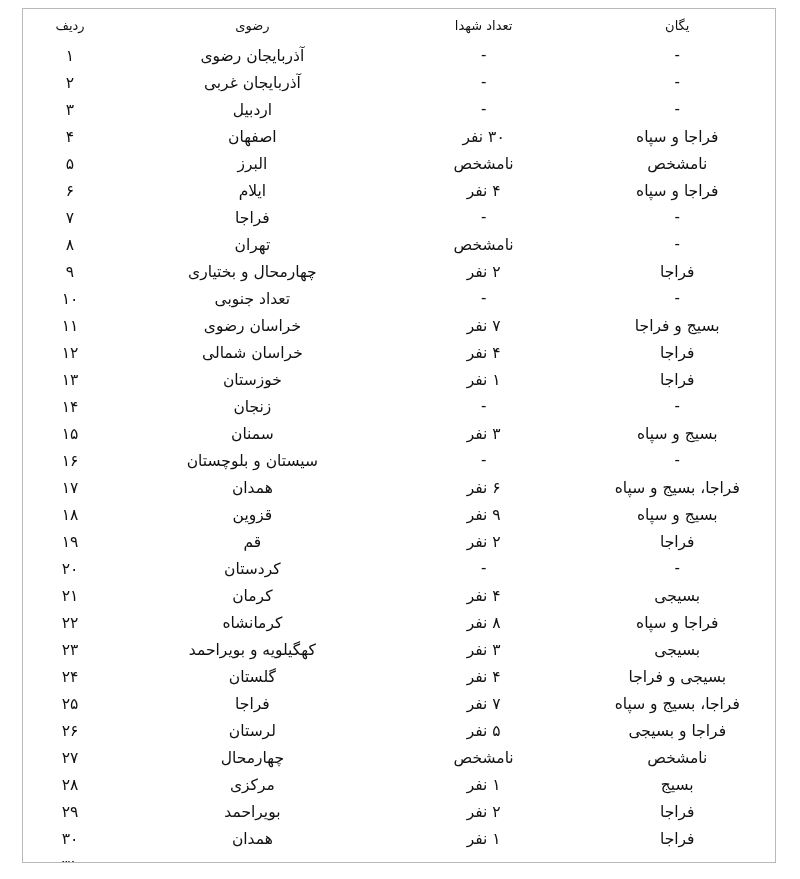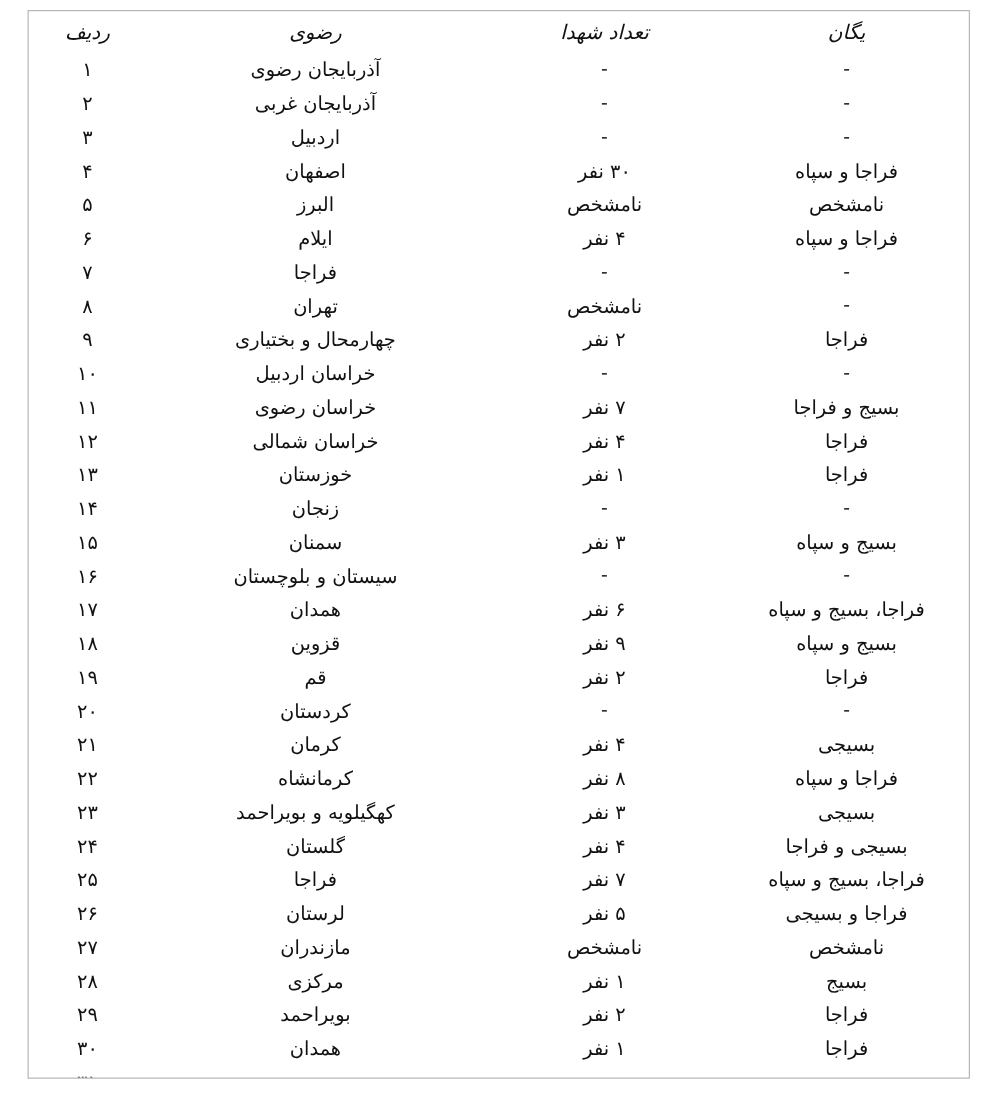--- a/index.html
+++ b/index.html
@@ -61,23 +61,22 @@
     white-space: nowrap;
     font-weight: normal;
     font-size: 15.5px;
     color: #111111;
   }
 
   
   table.casualty-table thead th {
     height: 34px;
     line-height: 34px;
-    font-size: 16px;
+    font-size: 13px;
     font-weight: normal;
-    font-style: italic;
   }
 
   
   th.index-header {
     text-align: center;
     padding-right: 4px;
   }
 
   td.cell-index {
     font-size: 16px;
@@ -172,21 +171,21 @@
           </tr>
           <tr>
             <td class="cell-unit">فراجا</td>
             <td class="cell-count">۲ نفر</td>
             <td class="cell-province">چهارمحال و بختیاری</td>
             <td class="cell-index">۹</td>
           </tr>
           <tr>
             <td class="cell-unit"><span class="empty-mark">-</span></td>
             <td class="cell-count"><span class="empty-mark">-</span></td>
-            <td class="cell-province">خراسان اردبیل</td>
+            <td class="cell-province">تعداد جنوبی</td>
             <td class="cell-index">۱۰</td>
           </tr>
           <tr>
             <td class="cell-unit">بسیج و فراجا</td>
             <td class="cell-count">۷ نفر</td>
             <td class="cell-province">خراسان رضوی</td>
             <td class="cell-index">۱۱</td>
           </tr>
           <tr>
             <td class="cell-unit">فراجا</td>
@@ -274,21 +273,21 @@
           </tr>
           <tr>
             <td class="cell-unit">فراجا و بسیجی</td>
             <td class="cell-count">۵ نفر</td>
             <td class="cell-province">لرستان</td>
             <td class="cell-index">۲۶</td>
           </tr>
           <tr>
             <td class="cell-unit">نامشخص</td>
             <td class="cell-count">نامشخص</td>
-            <td class="cell-province">مازندران</td>
+            <td class="cell-province">چهارمحال</td>
             <td class="cell-index">۲۷</td>
           </tr>
           <tr>
             <td class="cell-unit">بسیج</td>
             <td class="cell-count">۱ نفر</td>
             <td class="cell-province">مرکزی</td>
             <td class="cell-index">۲۸</td>
           </tr>
           <tr>
             <td class="cell-unit">فراجا</td>

